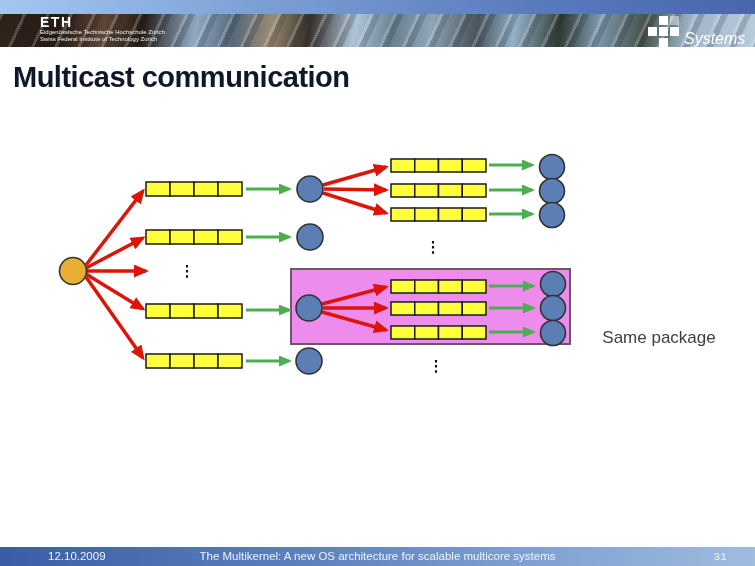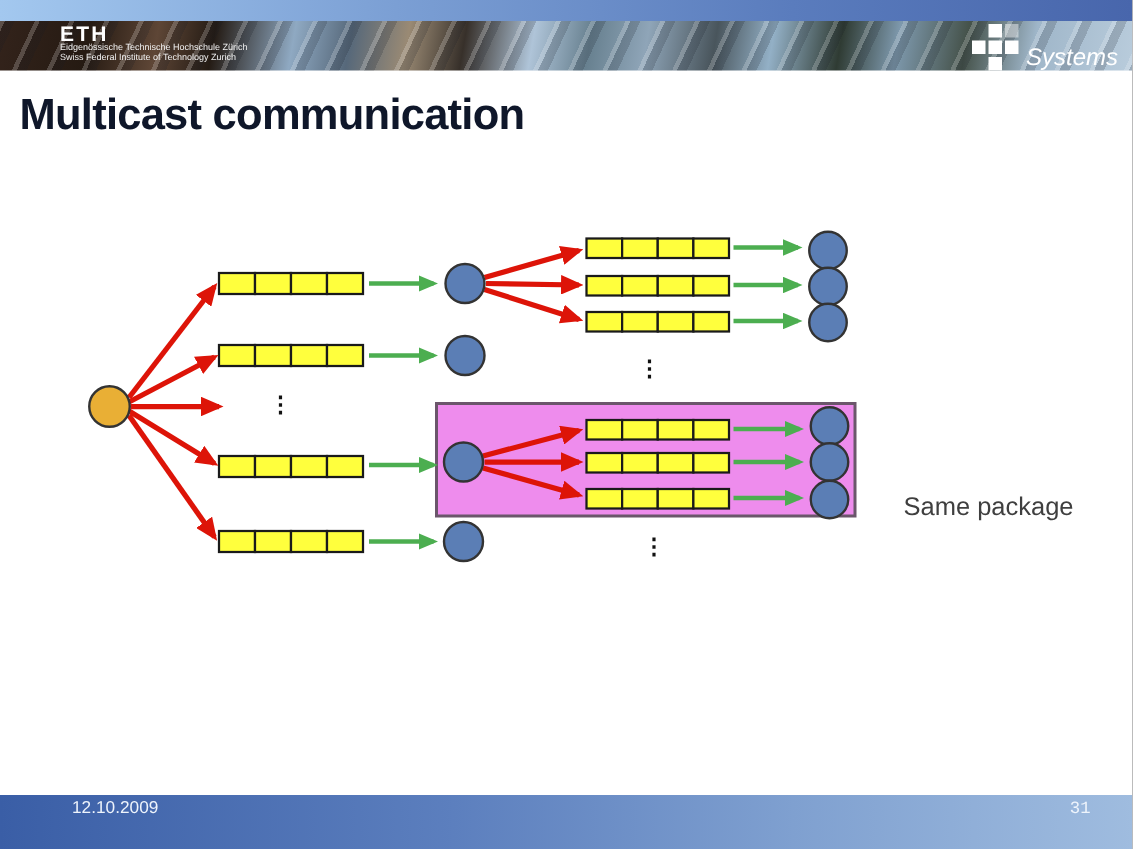--- a/index.html
+++ b/index.html
@@ -27,21 +27,21 @@
          letter-spacing:-0.5px;color:#0f172a;}
 
   
   #diagram-svg{position:absolute;left:0;top:0;}
   .dots{position:absolute;transform:translate(-50%,-50%);font-size:15px;font-weight:600;
         color:#111111;line-height:1;}
   .annotation{position:absolute;left:595px;top:277px;width:128px;text-align:center;
               font-size:17px;color:#3f3f3f;line-height:1.55;margin-top:48px;}
 
   
-  .footer{position:absolute;left:0;bottom:0;width:755px;height:36px;
+  .footer{position:absolute;left:0;bottom:0;width:755px;height:19px;
           background:linear-gradient(90deg,#3a5ea6 0%,#5c7fbe 40%,#7fa0d0 70%,#9fbcdf 100%);
           color:#eef4fc;font-size:11.5px;}
   .footer-date{position:absolute;left:48px;top:3px;}
   .footer-title{position:absolute;left:0;right:0;top:3px;text-align:center;}
   .footer-page{position:absolute;right:28px;top:3px;font-family:Liberation Mono, monospace;}
 </style>
 </head>
 <body>
 
 <div class="slide">
@@ -174,16 +174,17 @@
   <div class="dots" style="left:187px;top:270px">⋮</div>
   <div class="dots" style="left:433px;top:246px">⋮</div>
   <div class="dots" style="left:436px;top:365px">⋮</div>
 
   <div class="annotation">
     <div>Same package</div>
   </div>
 
   <div class="footer">
     <span class="footer-date">12.10.2009</span>
+    <span class="footer-title">The Multikernel: A new OS architecture for scalable multicore systems</span>
     <span class="footer-page">31</span>
   </div>
 
 </div>
 
 </body></html>

